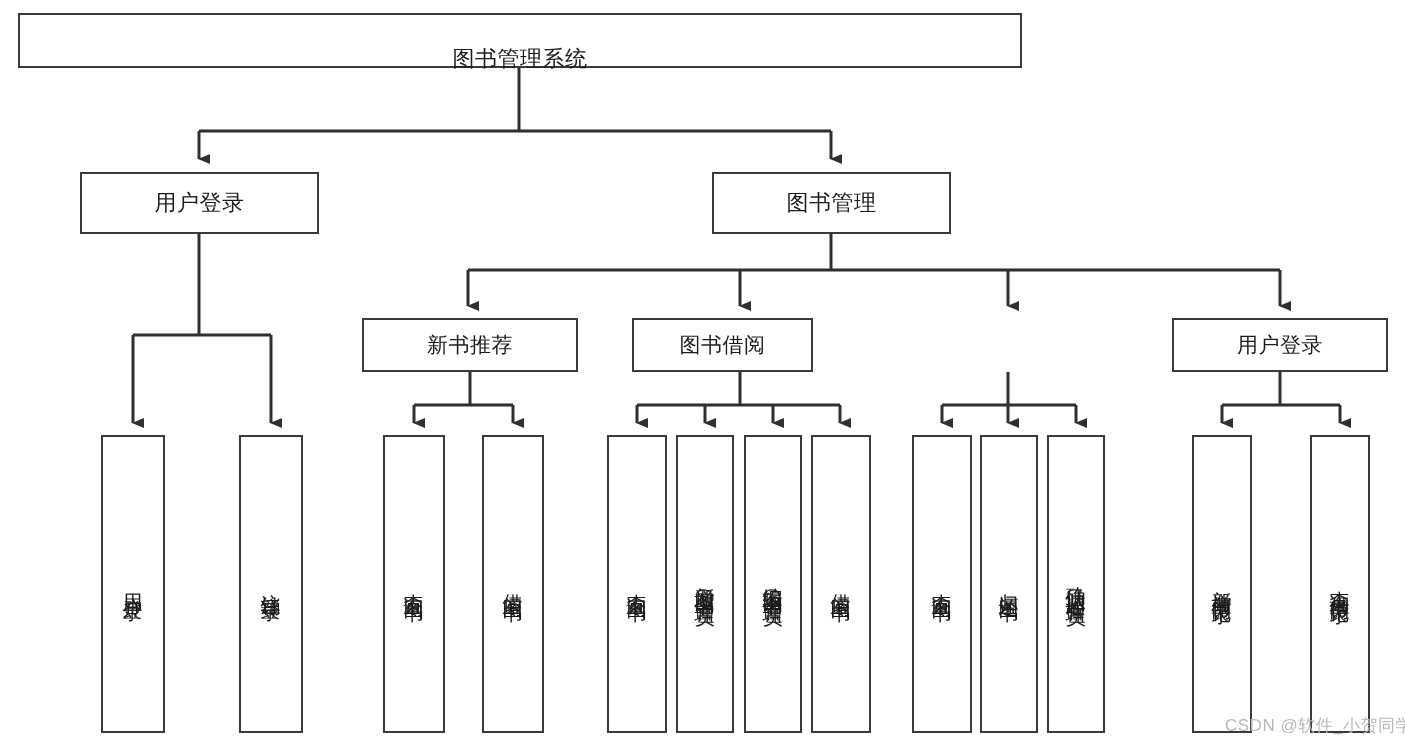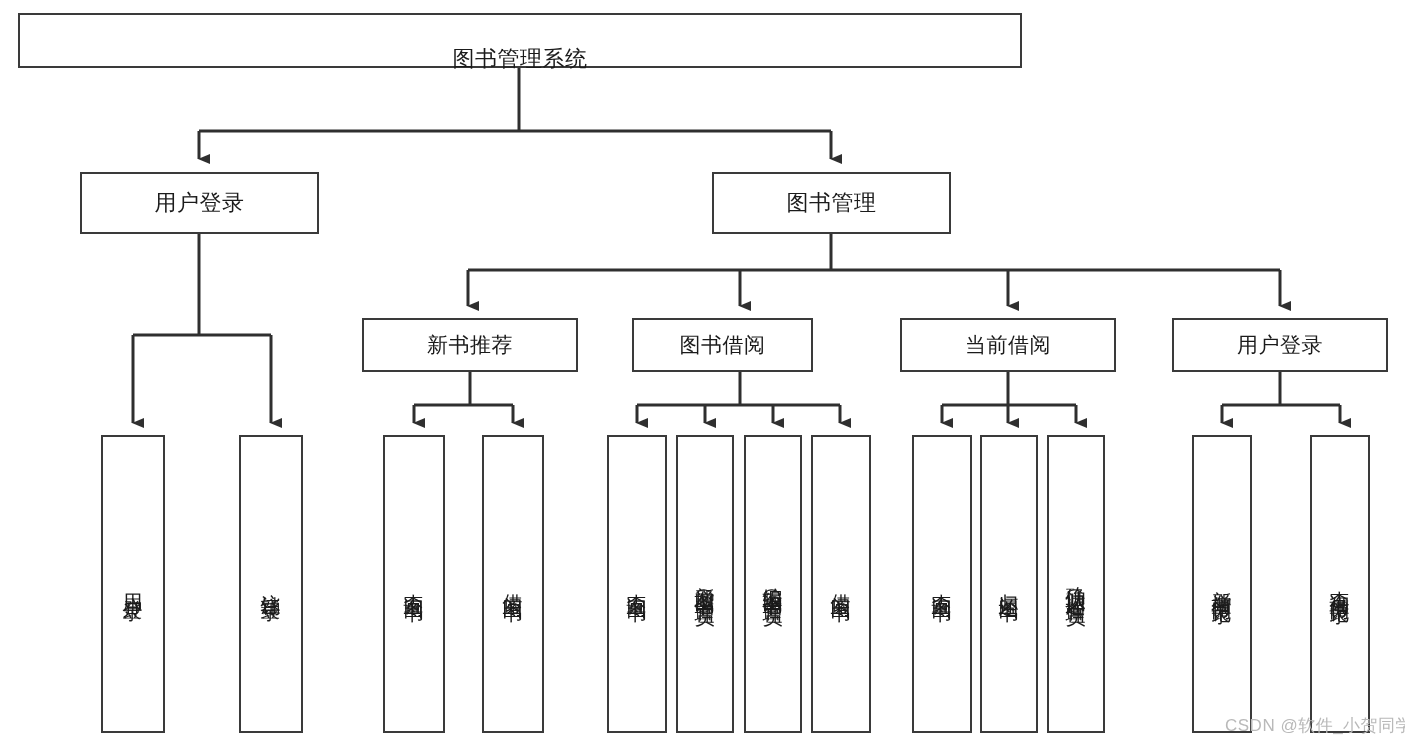--- a/index.html
+++ b/index.html
@@ -135,23 +135,20 @@
   <div class="node lvl2" style="left:712px; top:172px; width:239px; height:62px;">
     <span class="lbl">图书管理</span>
   </div>
 
   <div class="node lvl3" style="left:362px; top:318px; width:216px; height:54px;">
     <span class="lbl">新书推荐</span>
   </div>
   <div class="node lvl3" style="left:632px; top:318px; width:181px; height:54px;">
     <span class="lbl">图书借阅</span>
   </div>
-  <div class="node lvl3" style="left:900px; top:318px; width:216px; height:54px;">
-    <span class="lbl">当前借阅</span>
-  </div>
   <div class="node lvl3" style="left:1172px; top:318px; width:216px; height:54px;">
     <span class="lbl">用户登录</span>
   </div>
 
   <div class="node vert" style="left:101px; top:435px; width:64px; height:298px;">
     <span class="lbl">用户登录</span>
   </div>
   <div class="node vert" style="left:239px; top:435px; width:64px; height:298px;">
     <span class="lbl">注销登录</span>
   </div>

